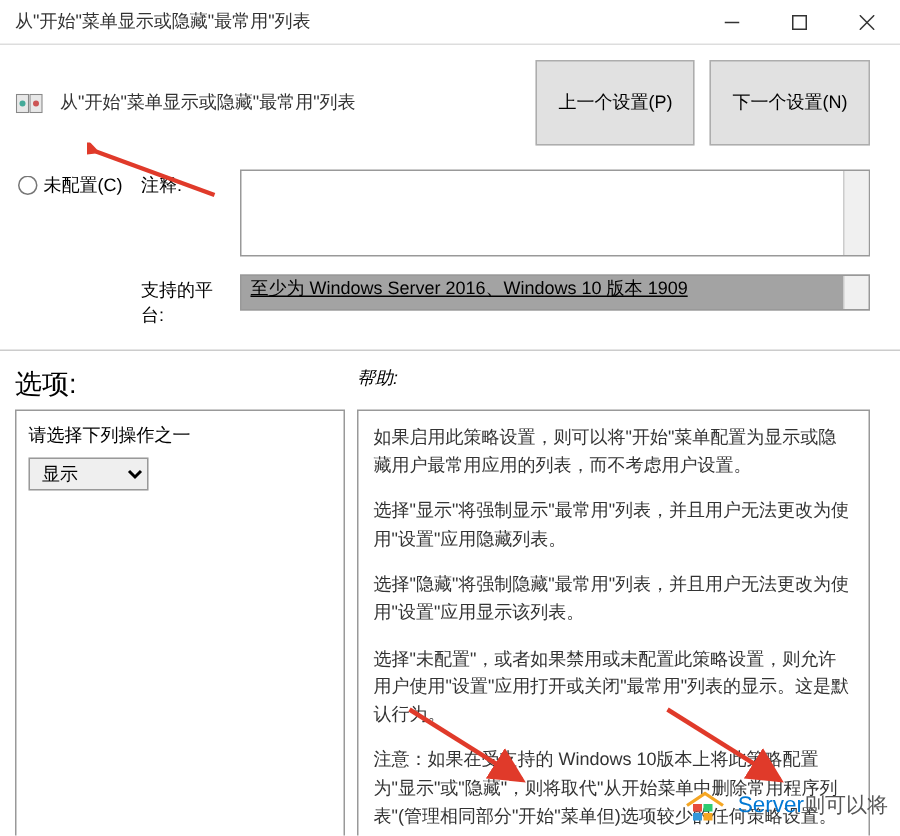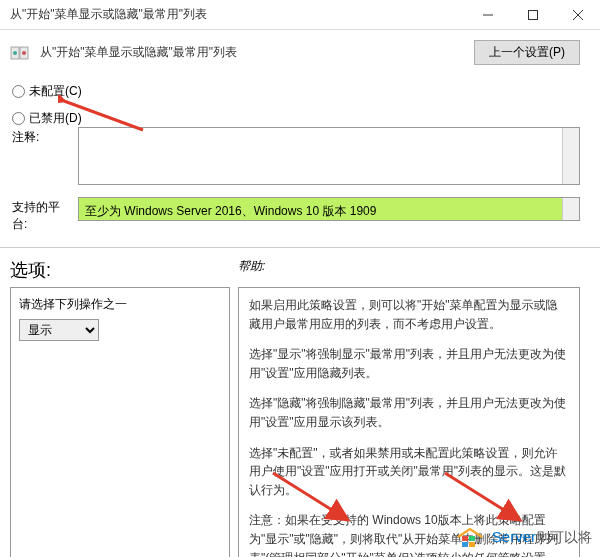--- a/index.html
+++ b/index.html
@@ -7,34 +7,34 @@
     
     .titlebar { height: 30px; display: flex; align-items: center; padding: 0 0 0 10px; border-bottom: 1px solid #ddd; }
     .titlebar-title { flex: 1; font-size: 12px; color: #333; }
     .titlebar-controls { display: flex; }
     .titlebar-btn { width: 45px; height: 30px; display: flex; align-items: center; justify-content: center; }
     .titlebar-btn svg { width: 10px; height: 10px; }
     
     .header-row { display: flex; align-items: center; padding: 10px 20px 8px 10px; gap: 10px; }
     .header-icon { width: 20px; height: 18px; display: flex; align-items: center; justify-content: center; }
     .header-title { flex: 1; font-size: 12px; color: #333; }
-    .nav-btn { padding: 3px 14px; border: 1px solid #adadad; background: #e1e1e1; font-size: 12px; font-family: inherit; }
+    .nav-btn { padding: 19px 14px; border: 1px solid #adadad; background: #e1e1e1; font-size: 12px; font-family: inherit; }
     
-    .config-area { border-bottom: 1px solid #ccc; padding: 8px 20px 14px 12px; display: flex; flex-direction: column; }
+    .config-area { border-bottom: 1px solid #ccc; padding: 8px 20px 14px 12px; display: flex; }
     .radio-group { width: 82px; display: flex; flex-direction: column; gap: 10px; padding-top: 2px; }
     .radio-item { display: flex; align-items: center; gap: 4px; }
     .radio-item input[type="radio"] { width: 13px; height: 13px; }
     .radio-item label { font-size: 12px; }
     
     .config-right { flex: 1; display: flex; flex-direction: column; gap: 12px; }
     .config-row { display: flex; align-items: flex-start; gap: 4px; }
     .config-label { width: 62px; font-size: 12px; padding-top: 2px; }
     .comment-box { flex: 1; height: 58px; border: 1px solid #999; background: #fff; position: relative; }
     .comment-box::after { content: ""; position: absolute; right: 0; top: 0; bottom: 0; width: 16px; background: #f0f0f0; border-left: 1px solid #ccc; }
-    .platform-box { flex: 1; height: 24px; border: 1px solid #999; background: #bef264; display: flex; align-items: flex-end; padding: 0 6px; font-size: 12px; position: relative; }
+    .platform-box { flex: 1; height: 24px; border: 1px solid #999; background: #a3a3a3; display: flex; align-items: flex-start; padding: 0 6px; font-size: 12px; position: relative; text-decoration: underline; }
     .platform-box::after { content: ""; position: absolute; right: 0; top: 0; bottom: 0; width: 16px; background: #f0f0f0; border-left: 1px solid #ccc; }
     
     .labels-row { display: flex; padding: 10px 20px 5px 10px; }
     .labels-row .left-label { width: 228px; font-size: 18px; }
     .labels-row .right-label { font-size: 12px; font-style: italic; }
     
     .content-area { display: flex; padding: 0 20px 12px 10px; gap: 8px; }
     .options-panel { width: 220px; border: 1px solid #999; padding: 8px; display: flex; flex-direction: column; gap: 6px; height: 286px; }
     .option-label { font-size: 12px; }
     .option-select { width: 80px; padding: 2px 4px; border: 1px solid #999; font-family: inherit; font-size: 12px; }
@@ -81,31 +81,28 @@
   <span class="header-icon">
     <svg viewBox="0 0 20 18">
         <rect x="1" y="3" width="8" height="12" fill="#e8e8e8" stroke="#888" stroke-width="0.7"></rect>
         <rect x="10" y="3" width="8" height="12" fill="#e8e8e8" stroke="#888" stroke-width="0.7"></rect>
         <circle cx="5" cy="9" r="2" fill="#4a9"></circle>
         <circle cx="14" cy="9" r="2" fill="#c55"></circle>
       </svg>
   </span>
   <span class="header-title">从"开始"菜单显示或隐藏"最常用"列表</span>
   <button class="nav-btn">上一个设置(P)</button>
+  <button class="nav-btn">下一个设置(N)</button>
 </div>
 
 <div class="config-area">
   <div class="radio-group">
     <div class="radio-item">
       <input type="radio" name="state" id="r1" style="">
       <label for="r1">未配置(C)</label>
-    </div>
-    <div class="radio-item">
-      <input type="radio" name="state" id="r3" style="">
-      <label for="r3">已禁用(D)</label>
     </div>
   </div>
   <div class="config-right">
     <div class="config-row">
       <span class="config-label">注释:</span>
       <div class="comment-box"></div>
     </div>
     <div class="config-row">
       <span class="config-label">支持的平台:</span>
       <div class="platform-box">

